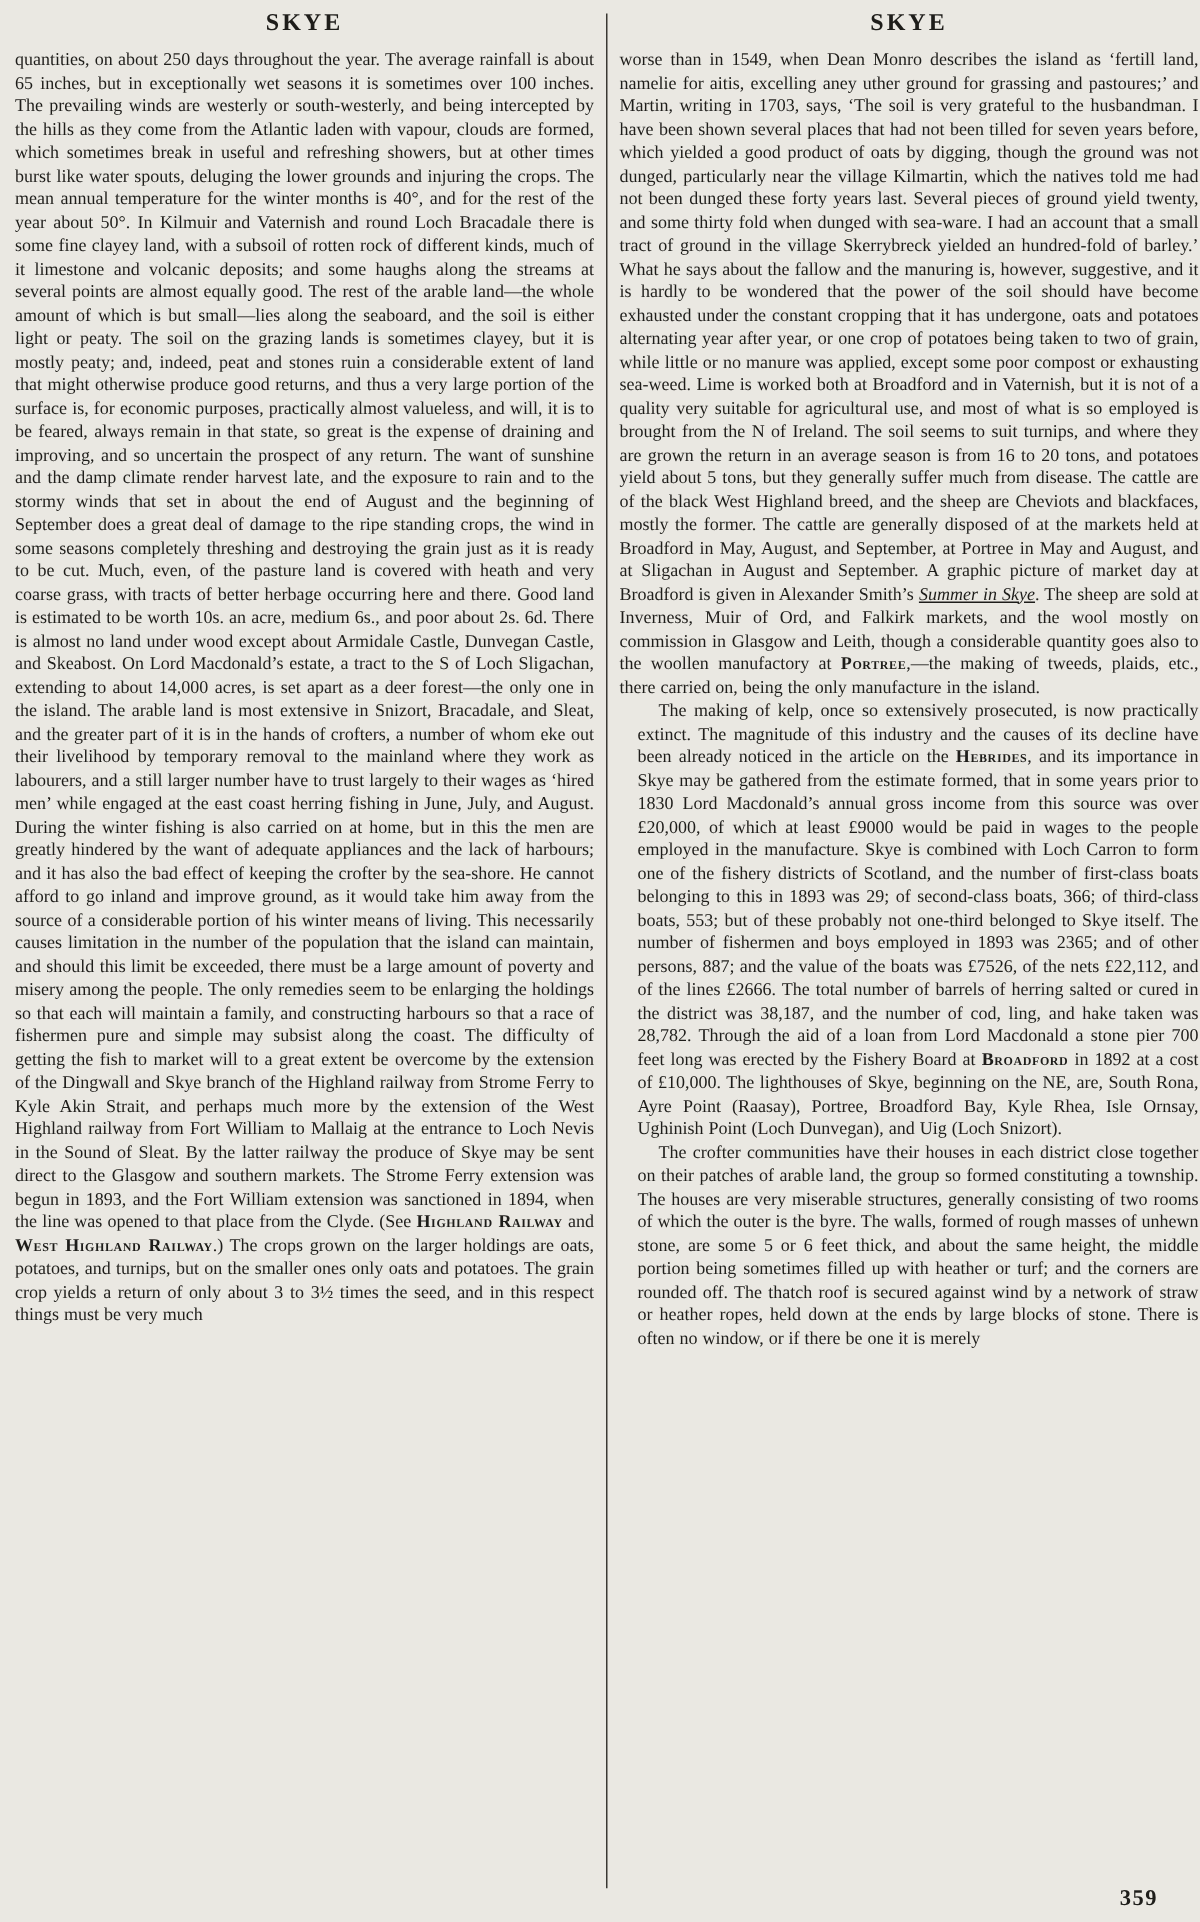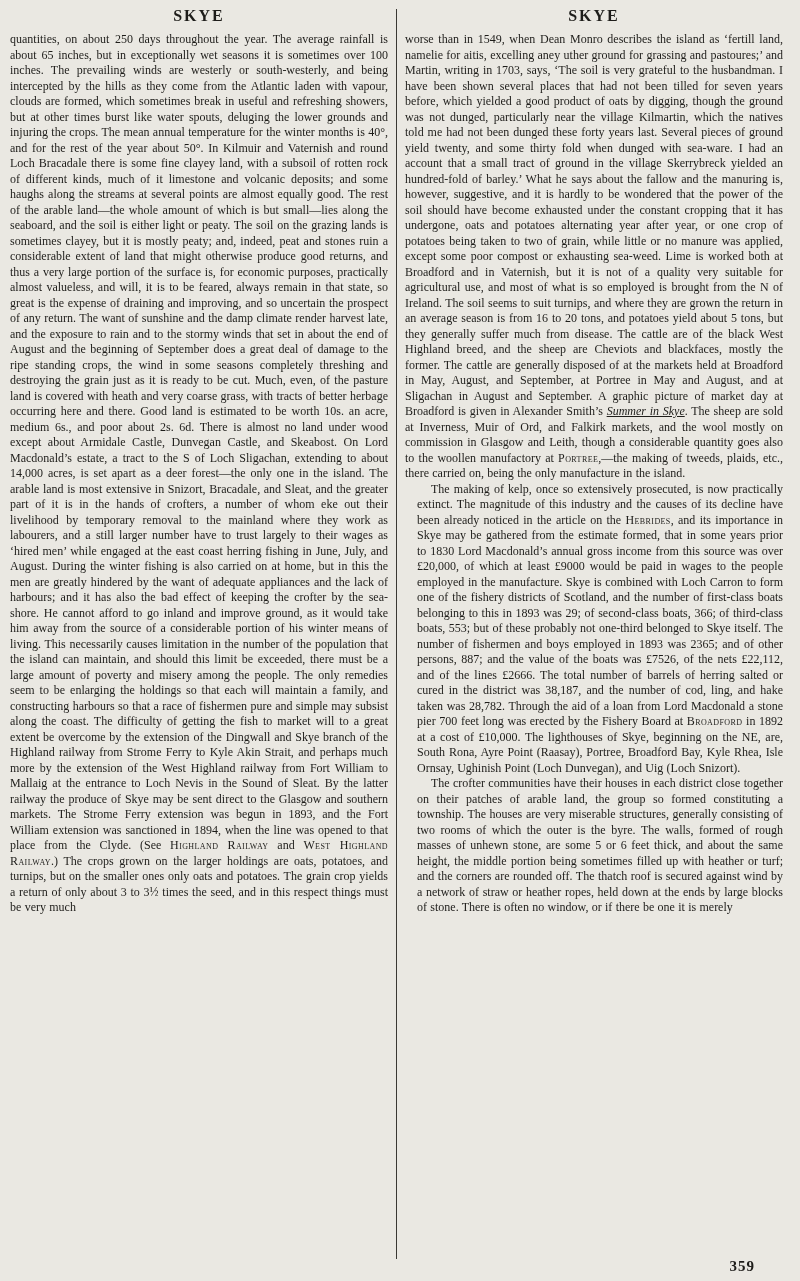--- a/index.html
+++ b/index.html
@@ -9,21 +9,21 @@
     background: #eae8e2;
     font-family: "Liberation Serif", serif;
     color: #1e1d1a;
     overflow: hidden;
   }
   .page {
     position: relative;
     width: 800px;
     height: 1281px;
     box-sizing: border-box;
-    padding: 7px 17px 0 10px;
+    padding: 7px 1px 0 10px;
   }
   .columns {
     display: flex;
     height: 1252px;
     overflow: hidden;
   }
   .column {
     flex: 1 1 0;
     min-width: 0;
   }
@@ -40,25 +40,25 @@
     letter-spacing: 2px;
   }
   .col-text {
     font-size: 12px;
     line-height: 15.5px;
     text-align: justify;
     word-spacing: 0.3px;
   }
   .para { margin: 0; }
   .para.indent { text-indent: 14px; margin-left: 12px; }
-  .sc { font-variant: small-caps; letter-spacing: 0.4px; }
+  .sc { font-variant: small-caps; letter-spacing: 0.4px; font-weight: bold; }
   .i  { font-style: italic; text-decoration: underline; }
   .page-number {
     position: absolute;
-    right: 45px;
+    right: 28px;
     bottom: 6px;
     font-size: 15px;
     font-weight: bold;
     letter-spacing: 1px;
   }
 </style>
 </head>
 <body>
 
 <div class="page">

